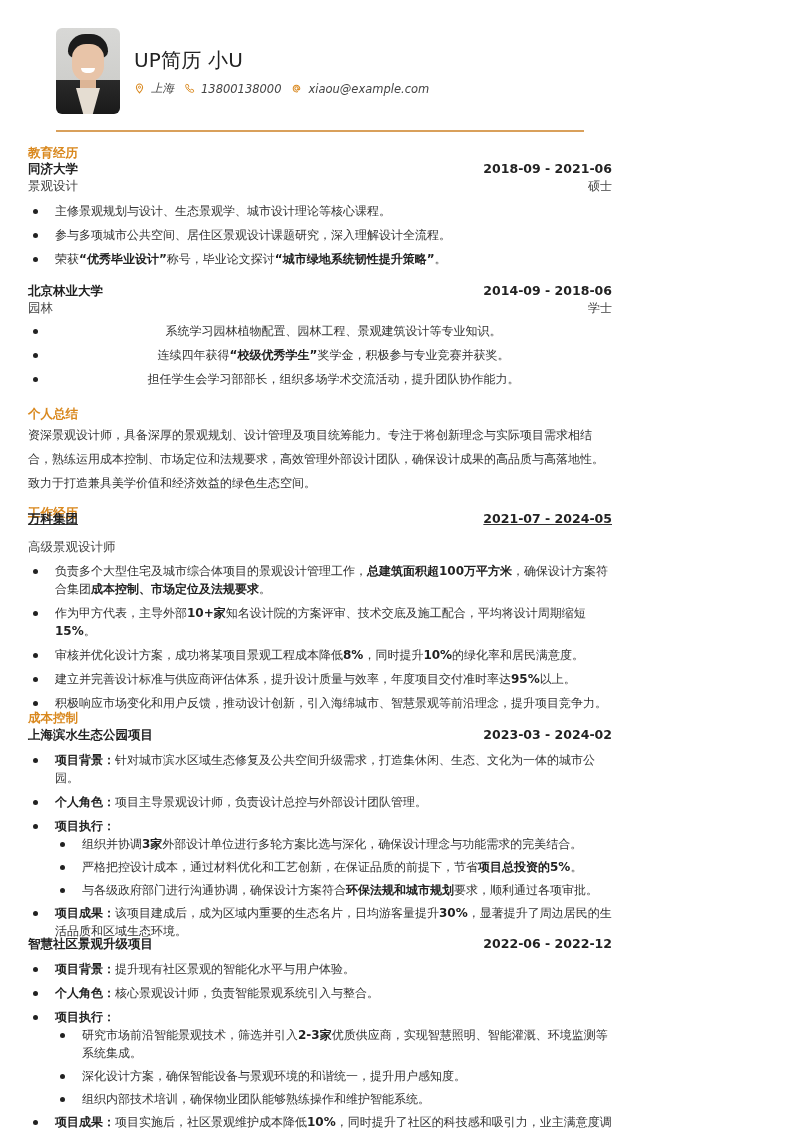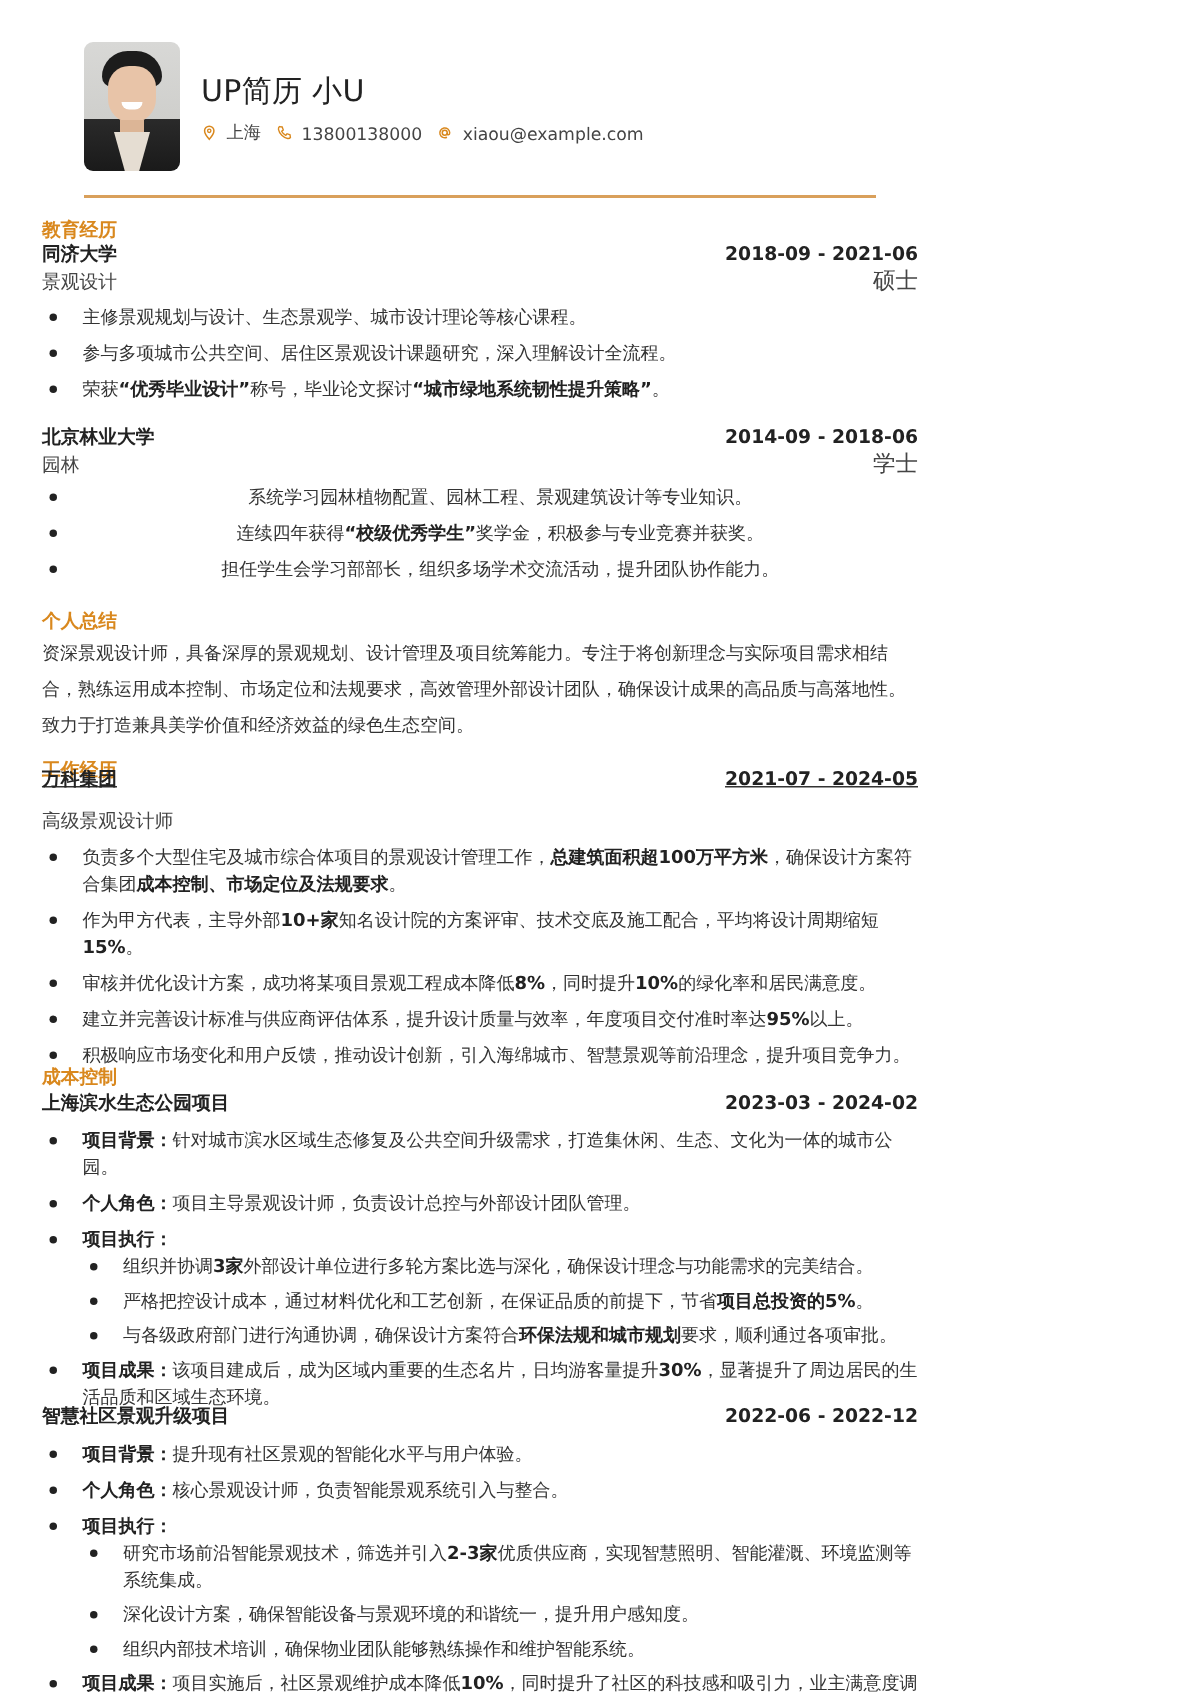--- a/index.html
+++ b/index.html
@@ -22,42 +22,42 @@
     .photo .face { position: absolute; left: 16px; top: 16px; width: 32px; height: 38px; background: #e8c4a8; border-radius: 14px 14px 16px 16px; }
     .photo .smile { position: absolute; left: 25px; top: 40px; width: 14px; height: 5px; background: #ffffff; border-radius: 0 0 7px 7px; }
     .photo .neck { position: absolute; left: 24px; top: 52px; width: 16px; height: 10px; background: #dcb596; }
     .photo .shirt { position: absolute; left: 20px; top: 60px; width: 24px; height: 26px; background: #e5ddd2; clip-path: polygon(0 0, 100% 0, 70% 100%, 30% 100%); }
     .name {
       position: absolute; left: 106px; top: 47px;
       font-size: 20px; font-weight: 500; color: #222222; letter-spacing: 0.2px;
     }
     .contacts {
       position: absolute; left: 106px; top: 81px;
-      display: flex; align-items: center; font-size: 11.5px; color: #444444;
+      display: flex; align-items: center; font-size: 11.5px; color: #444444; font-style: italic;
     }
     .contact { display: flex; align-items: center; margin-right: 10px; }
     .contact svg { width: 11px; height: 11px; margin-right: 6px; }
     .divider {
       position: absolute; left: 28px; right: 28px; top: 130px;
       height: 1.5px; background: #d9a05b;
     }
 
     
     .section-title {
       position: absolute; left: 28px;
       font-size: 12.5px; font-weight: bold; color: #d9881e;
     }
     .row {
       position: absolute; left: 28px; right: 28px;
       display: flex; justify-content: space-between; align-items: baseline;
     }
     .org { font-weight: bold; color: #222222; font-size: 12.5px; }
     .date { font-weight: bold; color: #222222; font-size: 12.5px; margin-left: 20px; }
     .sub { color: #444444; font-size: 12.5px; }
-    .sub-right { color: #444444; font-size: 15px; }
+    .sub-right { color: #444444; font-size: 12px; }
 
     .bullets { position: absolute; left: 28px; right: 28px; list-style: none; }
     .bullets li {
       position: relative; padding-left: 27px; line-height: 18px;
       margin-bottom: 6px; color: #333333; font-size: 12px;
     }
     .bullets li::before {
       content: ""; position: absolute; left: 5px; top: 7px;
       width: 5px; height: 5px; border-radius: 50%; background: #222222;
     }

